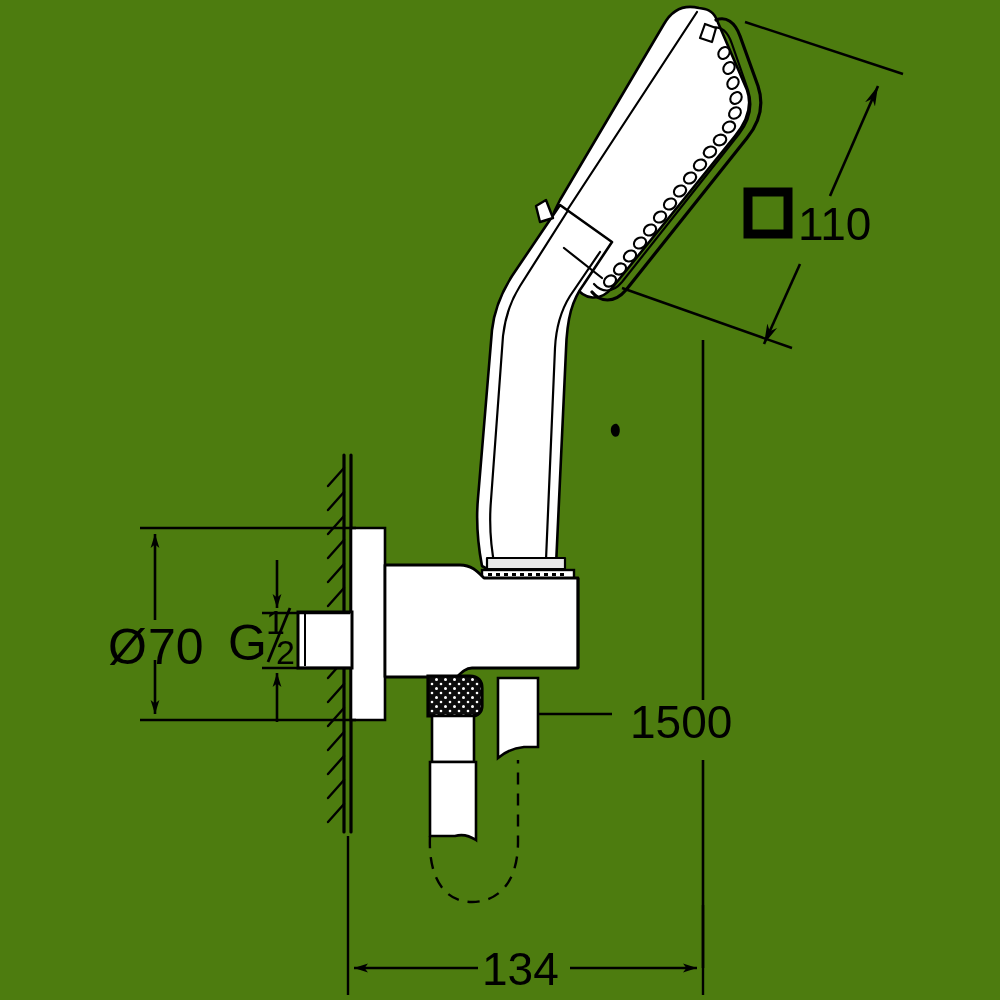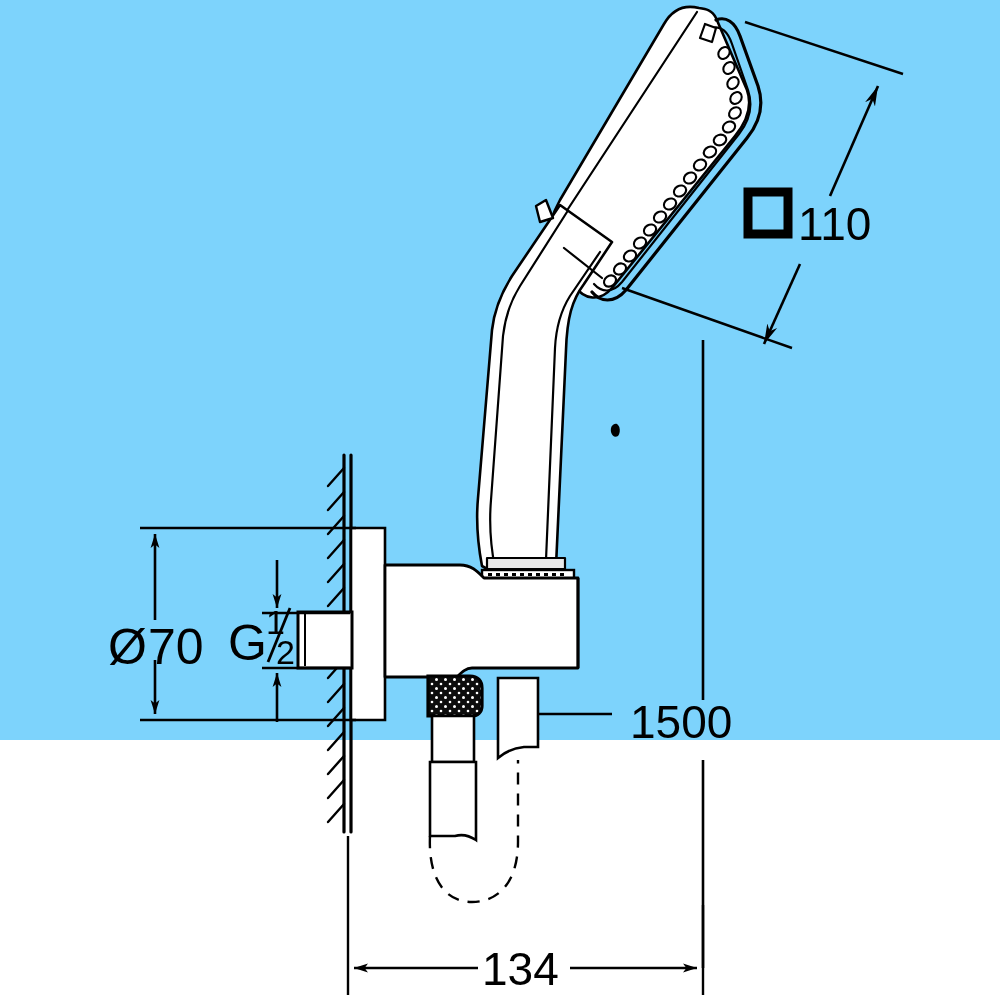--- a/index.html
+++ b/index.html
@@ -1,18 +1,18 @@
 <!DOCTYPE html>
 <html><head>
 <meta charset="utf-8">
 <style>
   html,body{margin:0;padding:0;background:#ffffff;}
   body{width:1000px;height:1000px;overflow:hidden;
        font-family:"Liberation Sans","DejaVu Sans",sans-serif;}
-  #sheet{position:relative;width:1000px;height:740px;background:#7dd3fc;}
+  #sheet{position:relative;width:1000px;height:1000px;background:#4d7c0f;}
   svg#drawing{position:absolute;left:0;top:0;width:1000px;height:1000px;display:block;}
   .dimtext{font-family:"Liberation Sans","DejaVu Sans",sans-serif;fill:#000;}
 </style>
 </head>
 <body>
 
 <div id="sheet">
 
   <svg id="drawing" viewBox="0 0 1000 1000">
     <defs>

